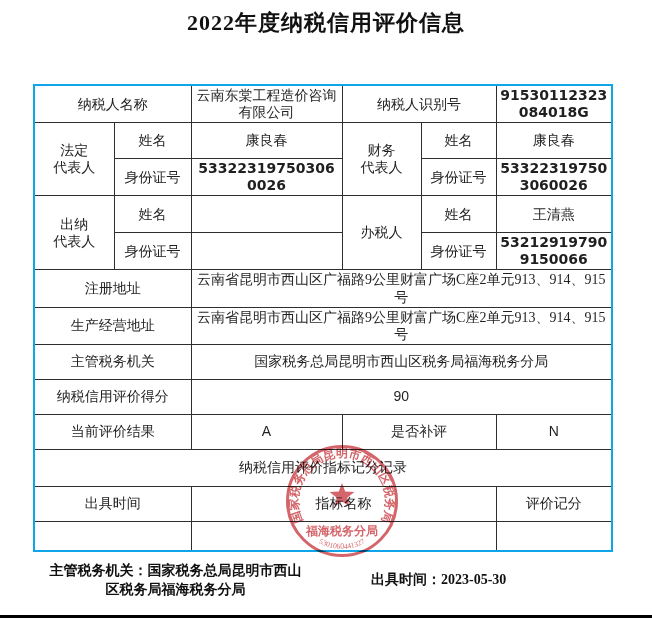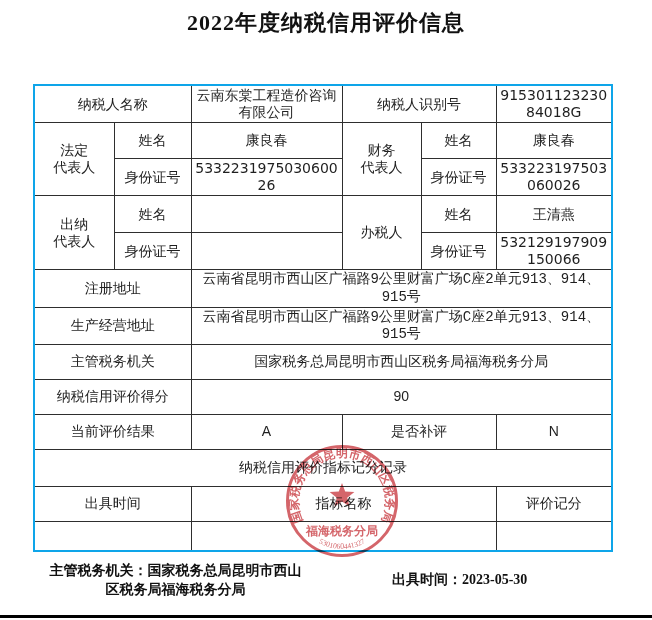--- a/index.html
+++ b/index.html
@@ -16,30 +16,30 @@
     position:absolute;left:33px;top:84px;width:578px;
     border-collapse:collapse;table-layout:fixed;
     border:2px solid #0ea5e9;
   }
   table.info td{
     border:1.5px solid #2e2e2e;text-align:center;vertical-align:middle;
     font-size:14px;line-height:1.22;padding:1px 3px;overflow:hidden;
   }
   td.num{
     font-family:"DejaVu Sans","Liberation Sans",sans-serif;
-    font-size:12px;word-break:break-all;line-height:1.3;
+    font-size:12px;word-break:break-all;line-height:1.3;font-weight:bold;
   }
-  td.addr{font-size:14px;font-family:Liberation Mono, monospace;}
+  td.addr{font-size:14px;}
   td.letter{font-family:Liberation Sans, sans-serif;font-size:13px;}
   .footer-left{
     position:absolute;left:33px;top:562px;width:285px;text-align:center;
     font-weight:bold;font-size:14px;line-height:1.35;color:#111;
   }
   .footer-right{
-    position:absolute;left:392px;top:571px;font-weight:bold;font-size:14px;color:#111;
+    position:absolute;left:371px;top:571px;font-weight:bold;font-size:14px;color:#111;
   }
   .bottom-edge{
     position:absolute;left:0;top:615px;width:652px;height:3px;background:#000;
   }
   .stamp{
     position:absolute;left:277px;top:436px;width:130px;height:130px;
     opacity:.85;mix-blend-mode:multiply;pointer-events:none;
   }
   .stamp text{fill:#cd4a50;font-family:"Liberation Serif","DejaVu Serif",serif;}
 </style>

